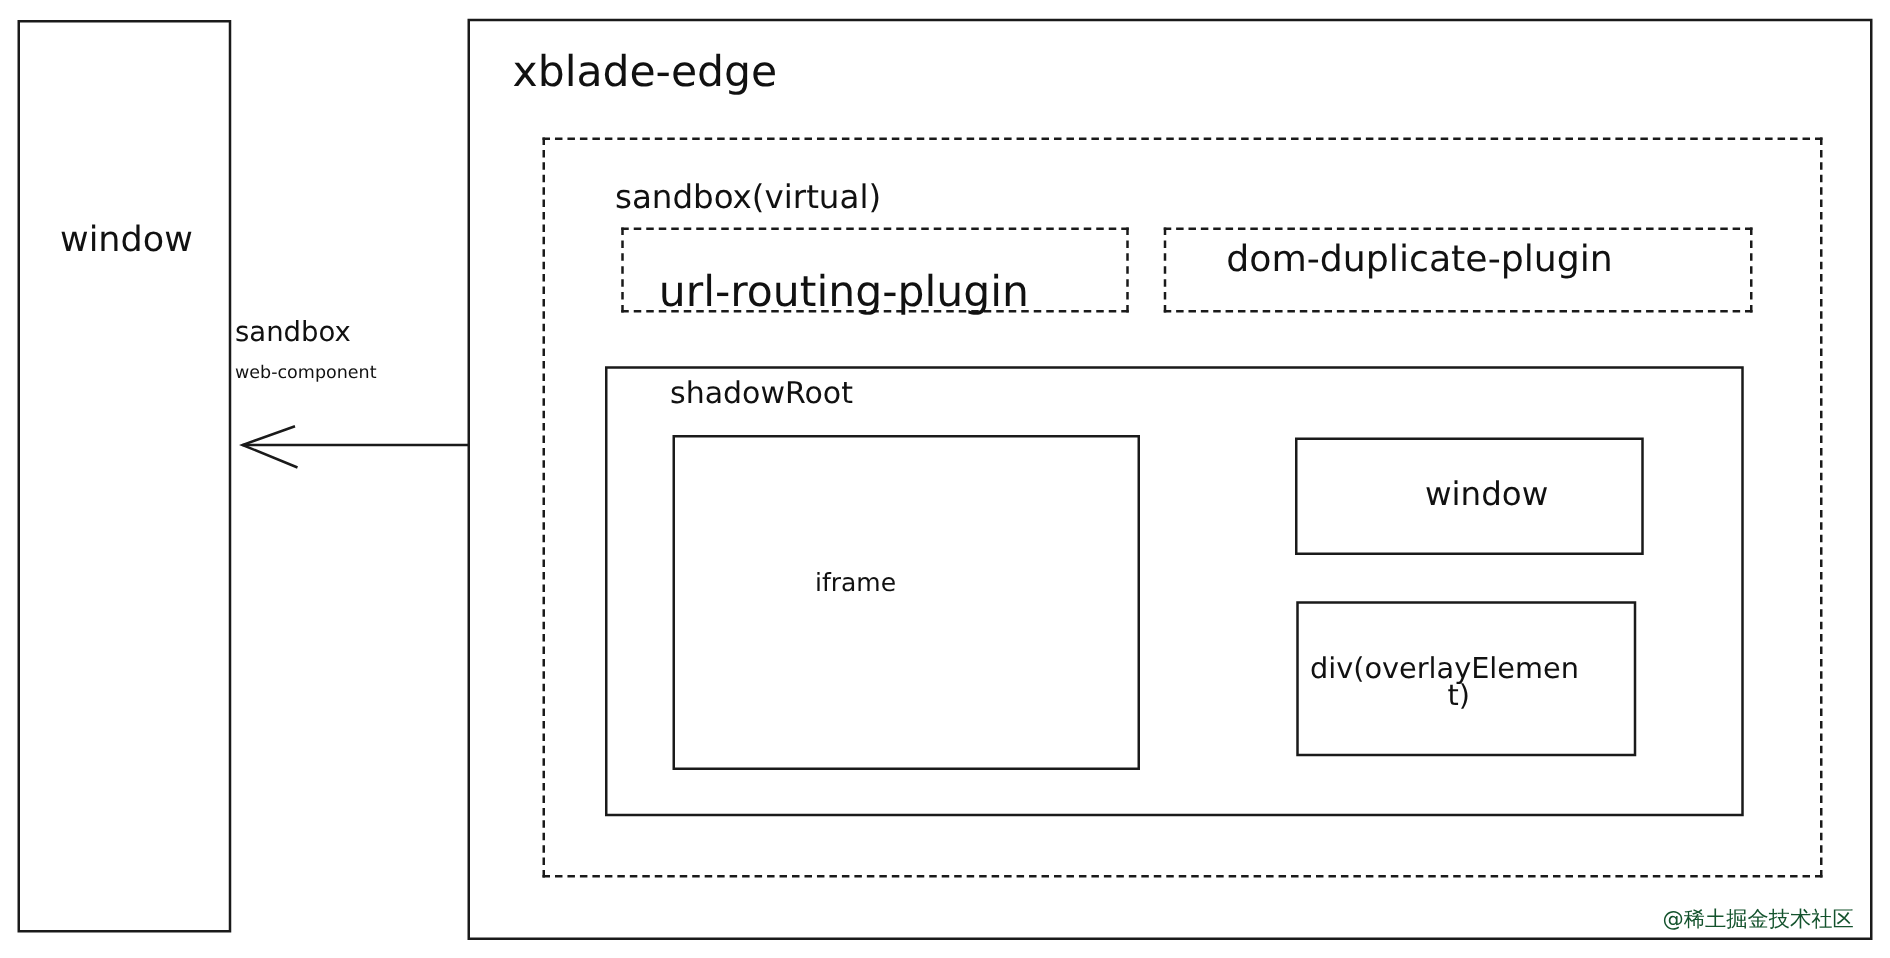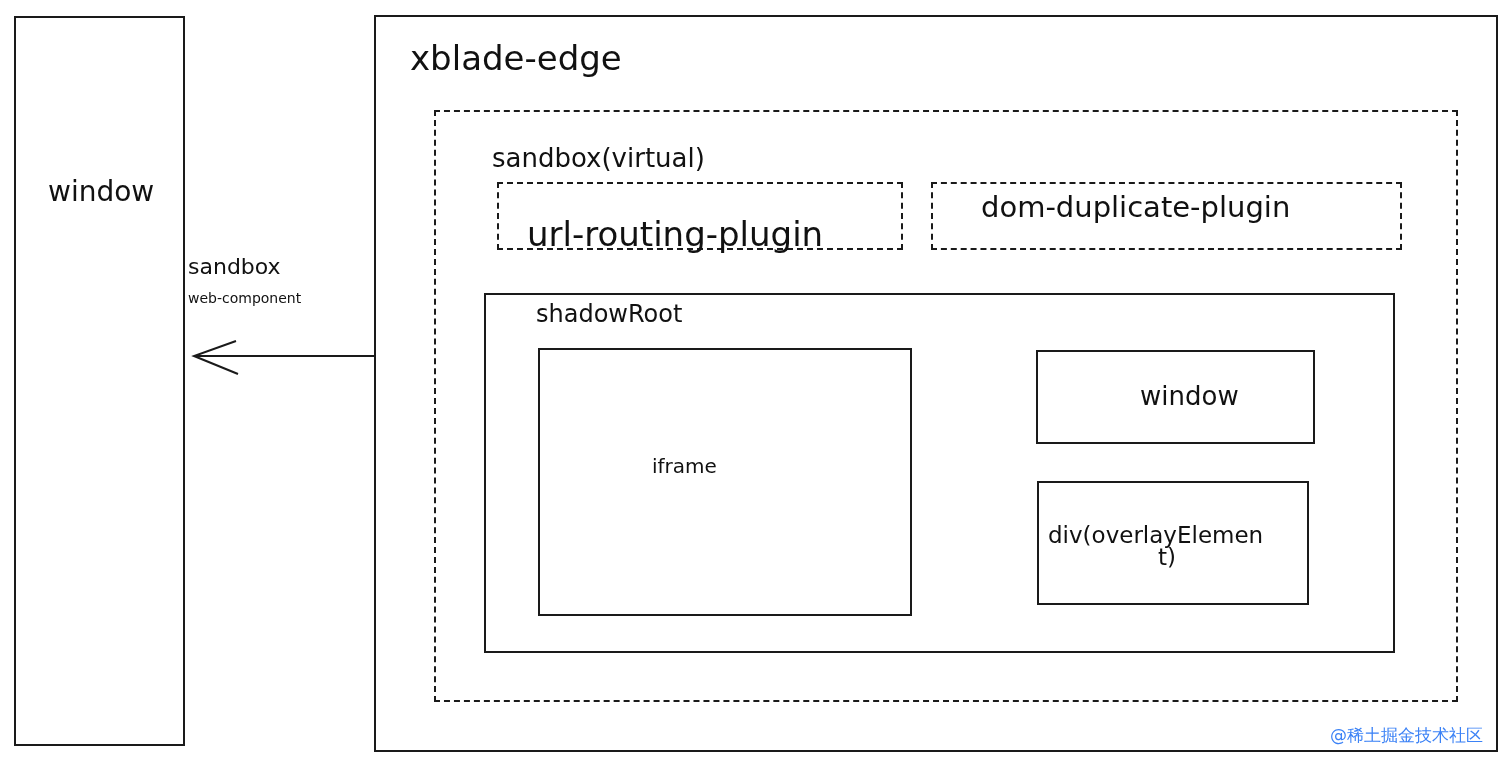--- a/index.html
+++ b/index.html
@@ -2,21 +2,21 @@
 <html><head>
   <meta charset="utf-8">
   <style>
     html, body { margin: 0; padding: 0; background: #ffffff; }
     body { width: 1512px; height: 766px; position: relative; overflow: hidden;
            font-family: "DejaVu Sans", sans-serif; color: #111; }
     .box { position: absolute; box-sizing: border-box; }
     .solid { border: 2px solid #1a1a1a; }
     .dashed { border: 2px dashed #1a1a1a; }
     .lbl { position: absolute; white-space: nowrap; color: #111; text-align: center; }
-    .watermark { position: absolute; color: #3b82f6; font-size: 17px; }
+    .watermark { position: absolute; color: #14532d; font-size: 17px; }
   </style>
 </head>
 <body>
 
 <div class="box solid" style="left:14px; top:16px; width:171px; height:730px;"></div>
 <div class="lbl" style="left:48px; top:175px; font-size:28px;">window</div>
 
 <div class="lbl" style="left:188px; top:254px; font-size:22px;">sandbox</div>
 <div class="lbl" style="left:188px; top:290px; font-size:14px;">web-component</div>
 <svg style="position:absolute; left:190px; top:338px;" width="188" height="40">

